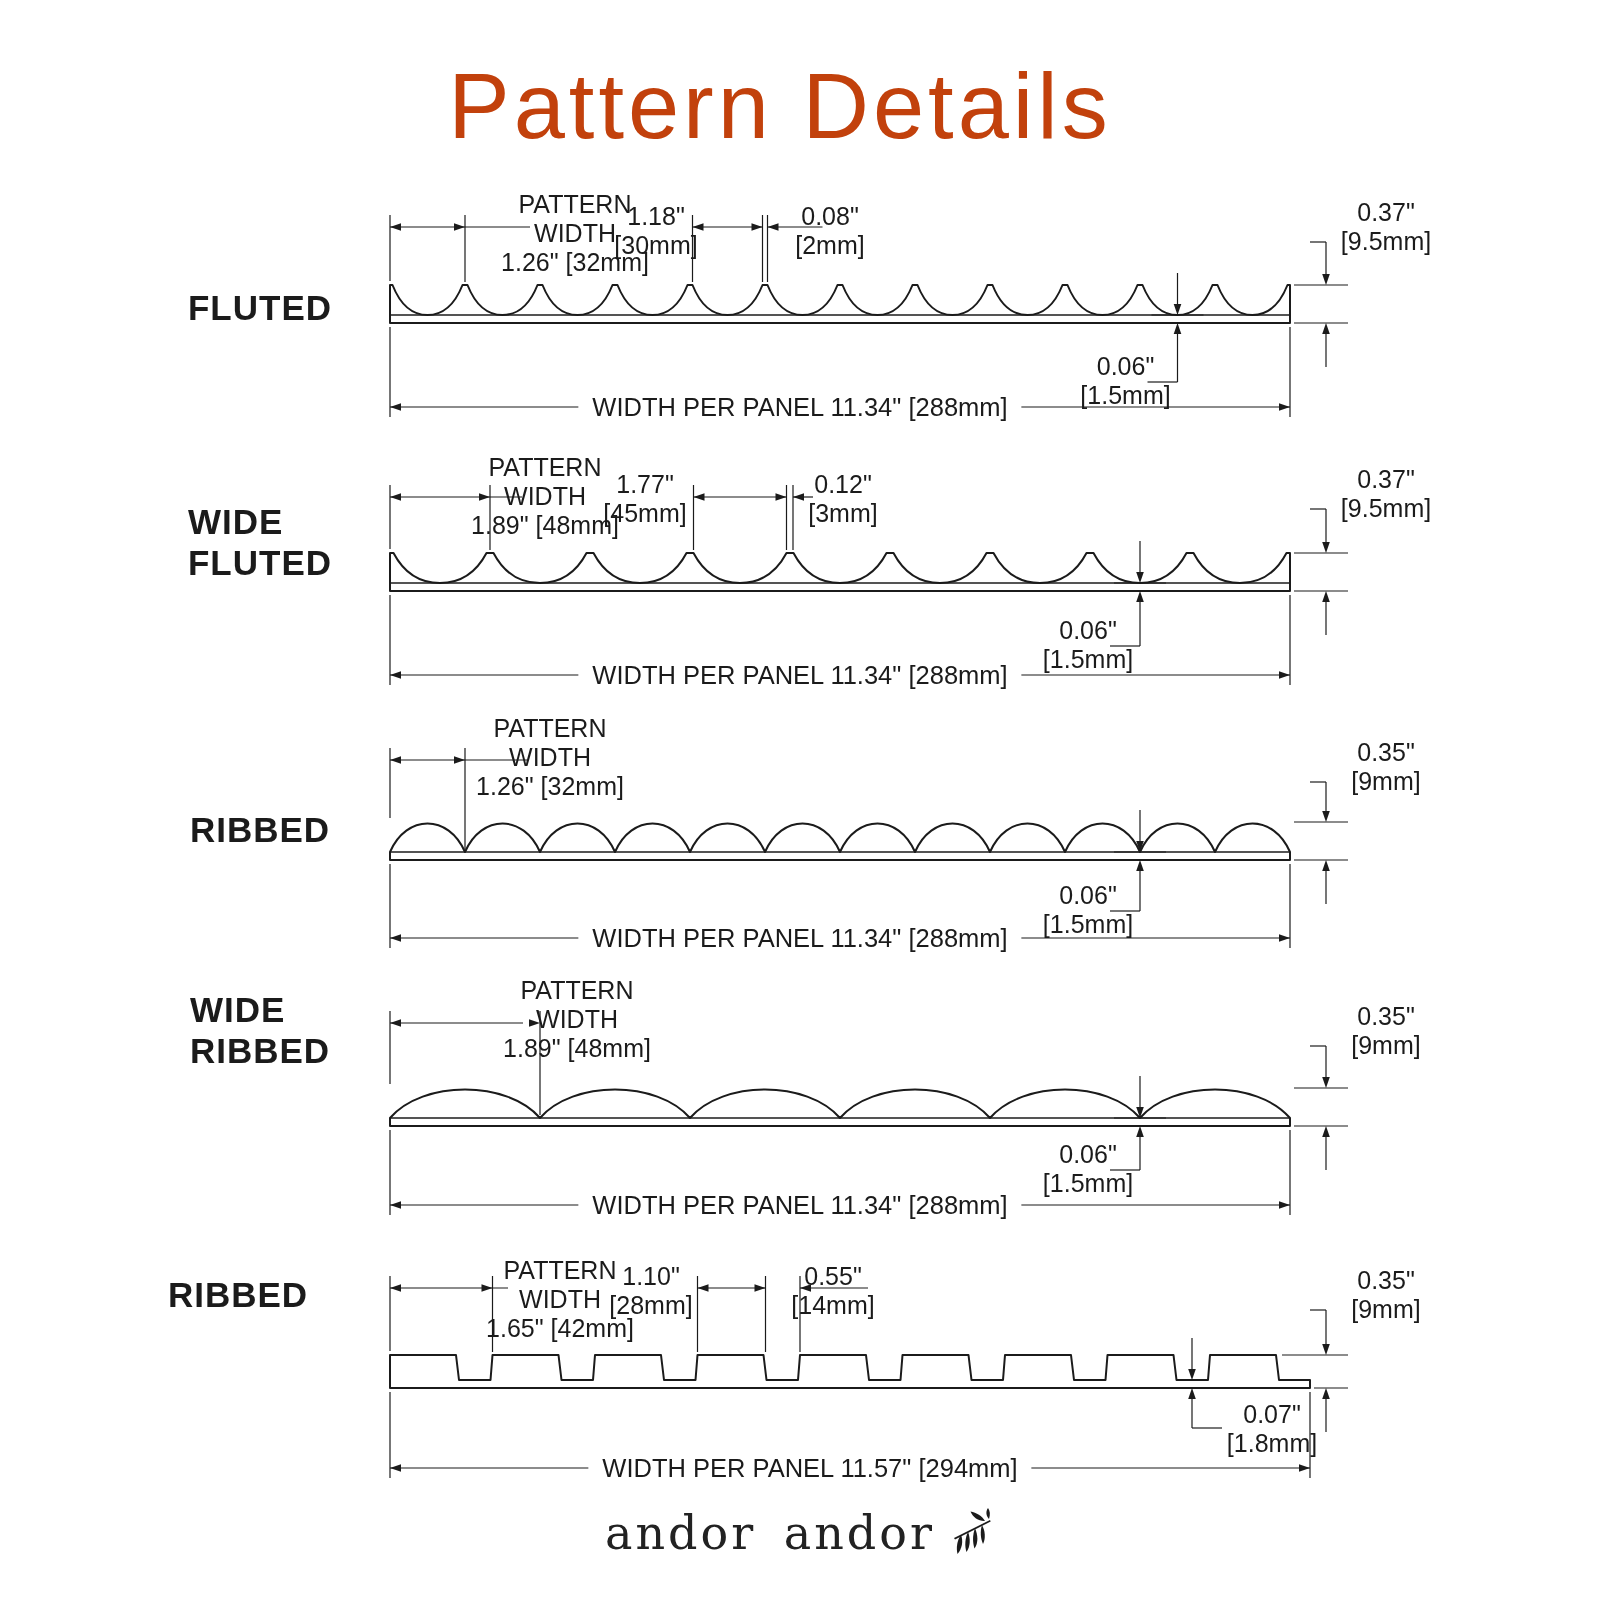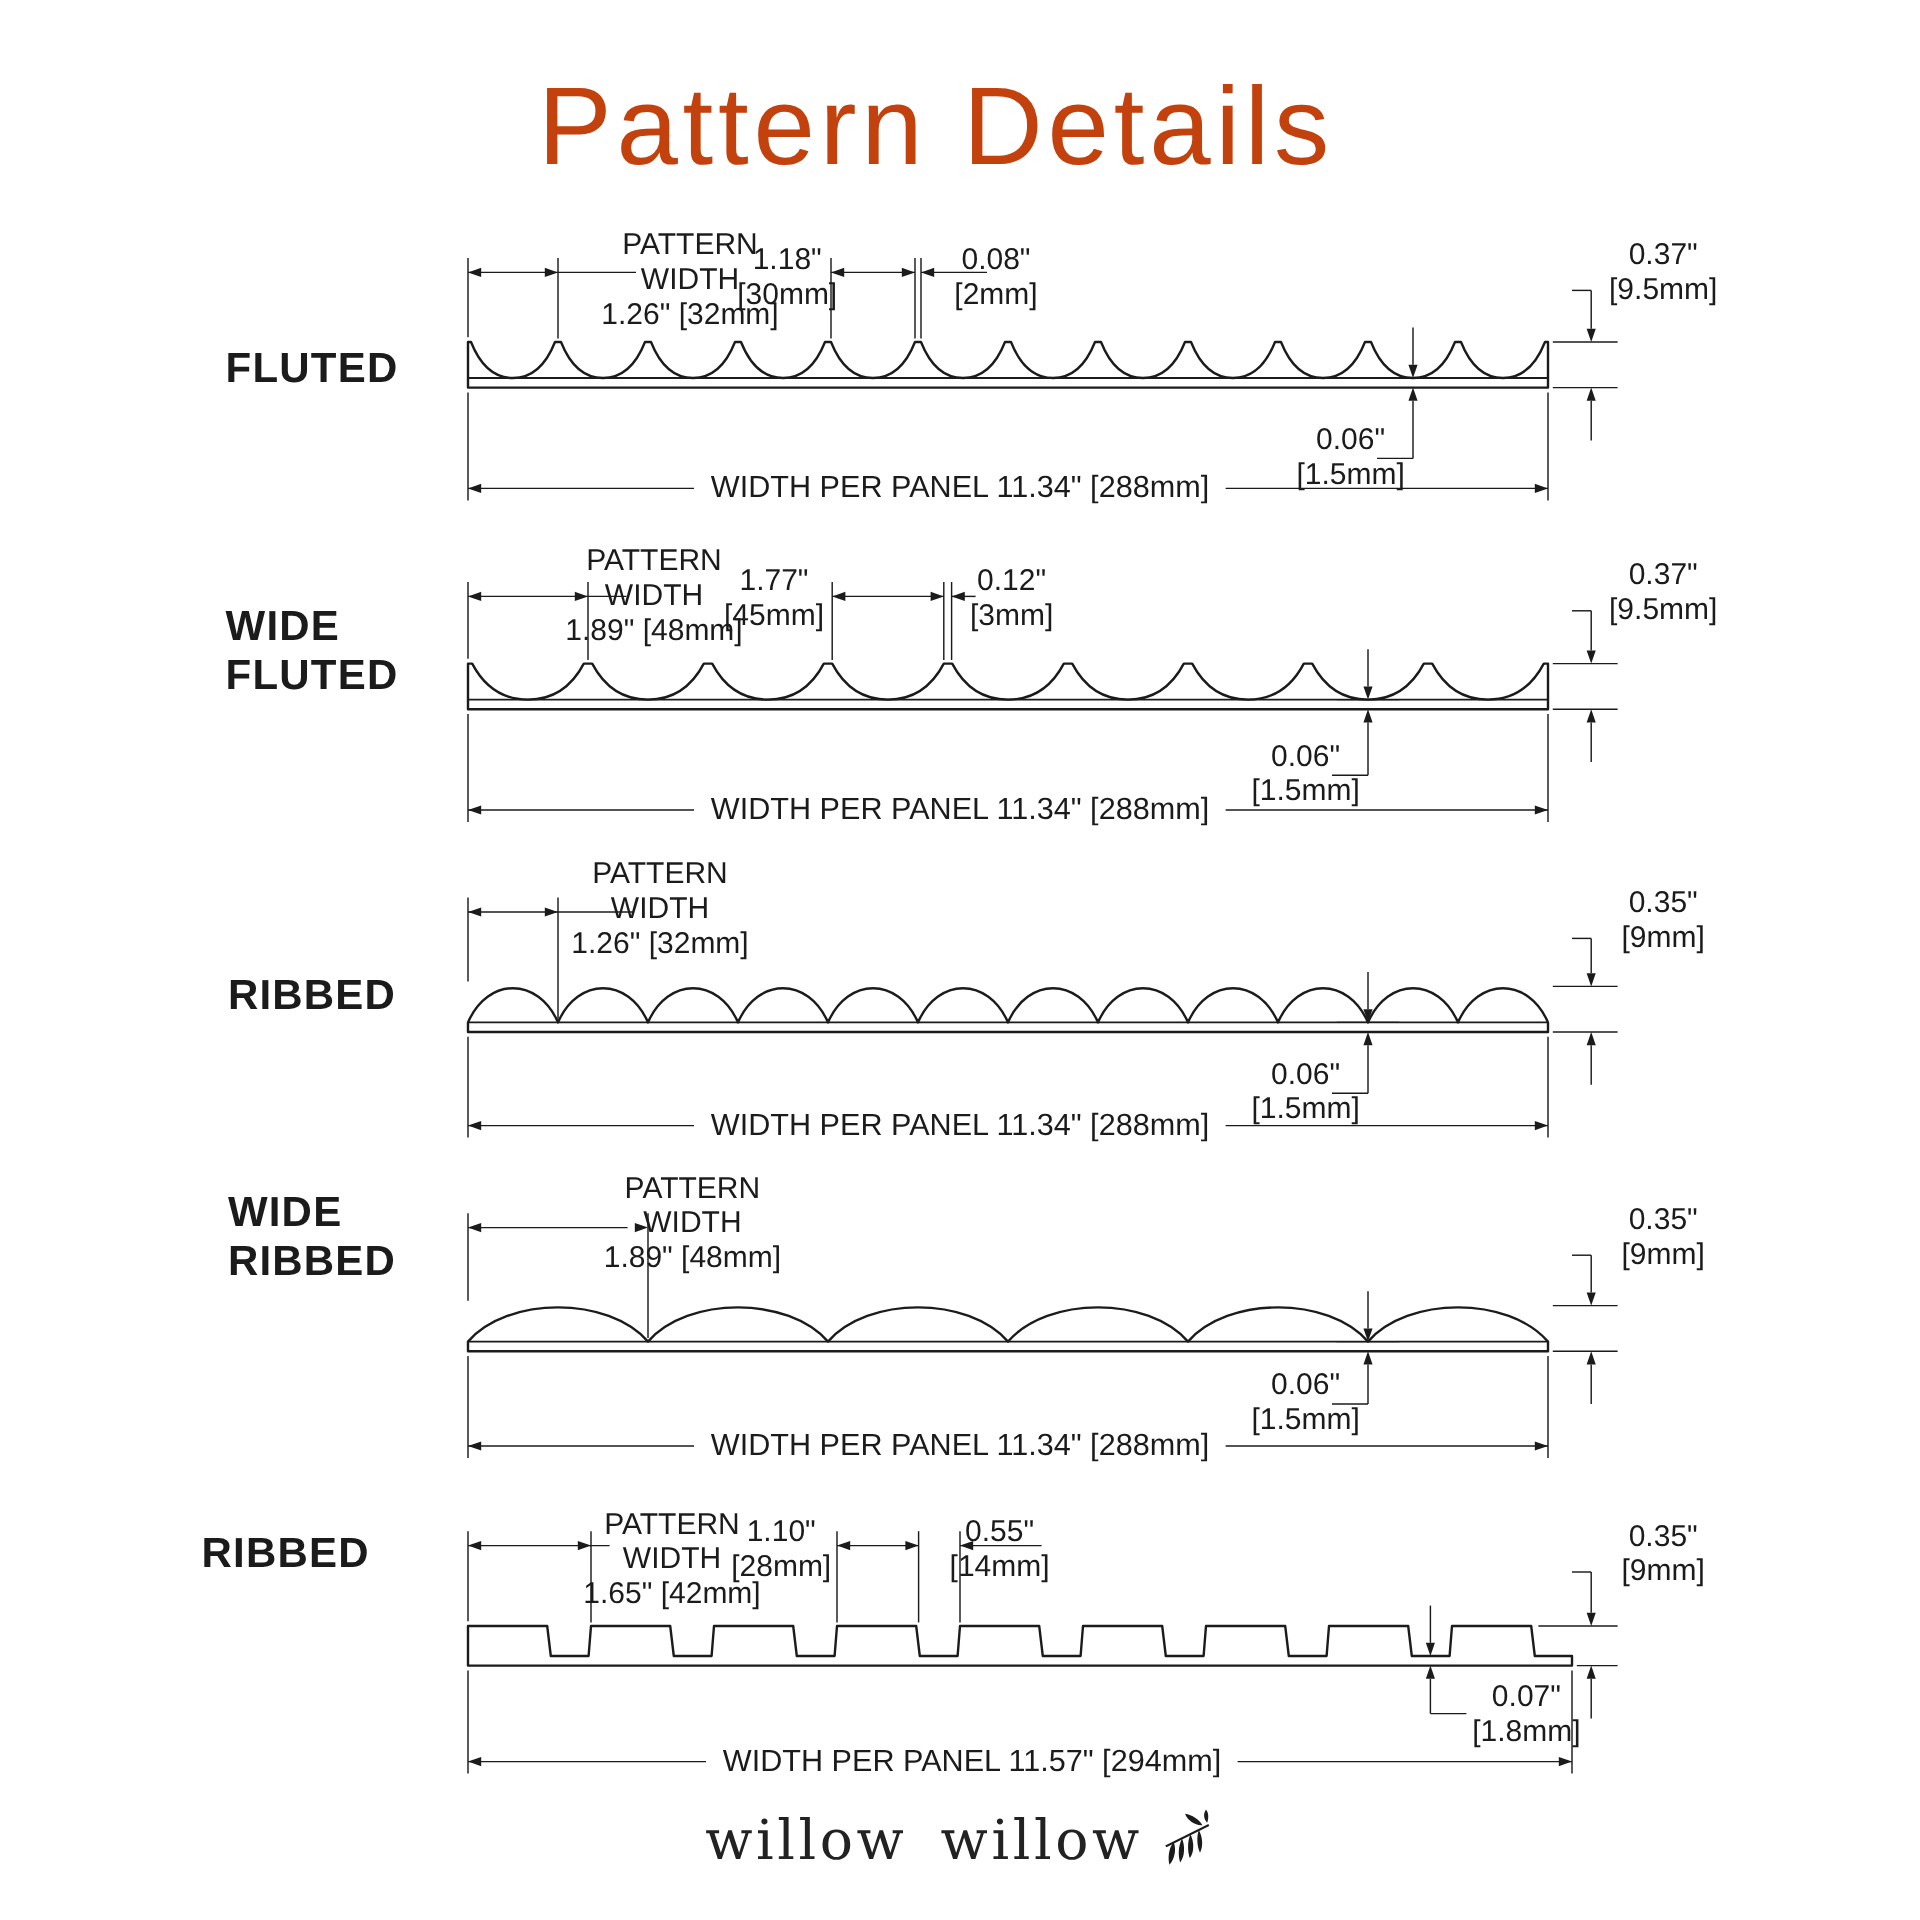--- a/index.html
+++ b/index.html
@@ -250,21 +250,21 @@
     <div class="dim" style="left: 833px; top: 1262px;">0.55"
 [14mm]</div>
     <div class="dim" style="left: 1386px; top: 1266px;">0.35"
 [9mm]</div>
     <div class="dim" style="left: 1272px; top: 1400px;">0.07"
 [1.8mm]</div>
     <div class="panel" style="left: 810px; top: 1468px;">WIDTH PER PANEL 11.57" [294mm]</div>
   </div>
 
 <div class="brand">
-  <span class="brand-text">willow willow</span>
+  <span class="brand-text">andor andor</span>
   <svg width="46" height="50" viewBox="0 0 46 50">
     <g fill="#1b1b1b">
       <path d="M5 30 L41 12 L41.7 13.6 L6 31.4 Z"></path>
       <path d="M12 27 C8 32 7 40 8.5 46 C13 41 14.5 33 12 27 Z"></path>
       <path d="M19 24 C16 30 15.5 38 17.5 44 C21.5 38.5 21.5 30 19 24 Z"></path>
       <path d="M26 20.5 C23.5 26.5 23.5 34.5 25.5 40.5 C29.5 35 29 26.5 26 20.5 Z"></path>
       <path d="M33 17 C31 23 31.5 30.5 34 36 C37 30 36 22.5 33 17 Z"></path>
       <path d="M36 13 C33 8 27.5 4.5 21.5 3.5 C24 9.5 30 13.5 36 13 Z"></path>
       <path d="M40 11 C41.5 6.5 41 2.5 39 0 C36.5 3.5 37 8 40 11 Z"></path>
     </g>

